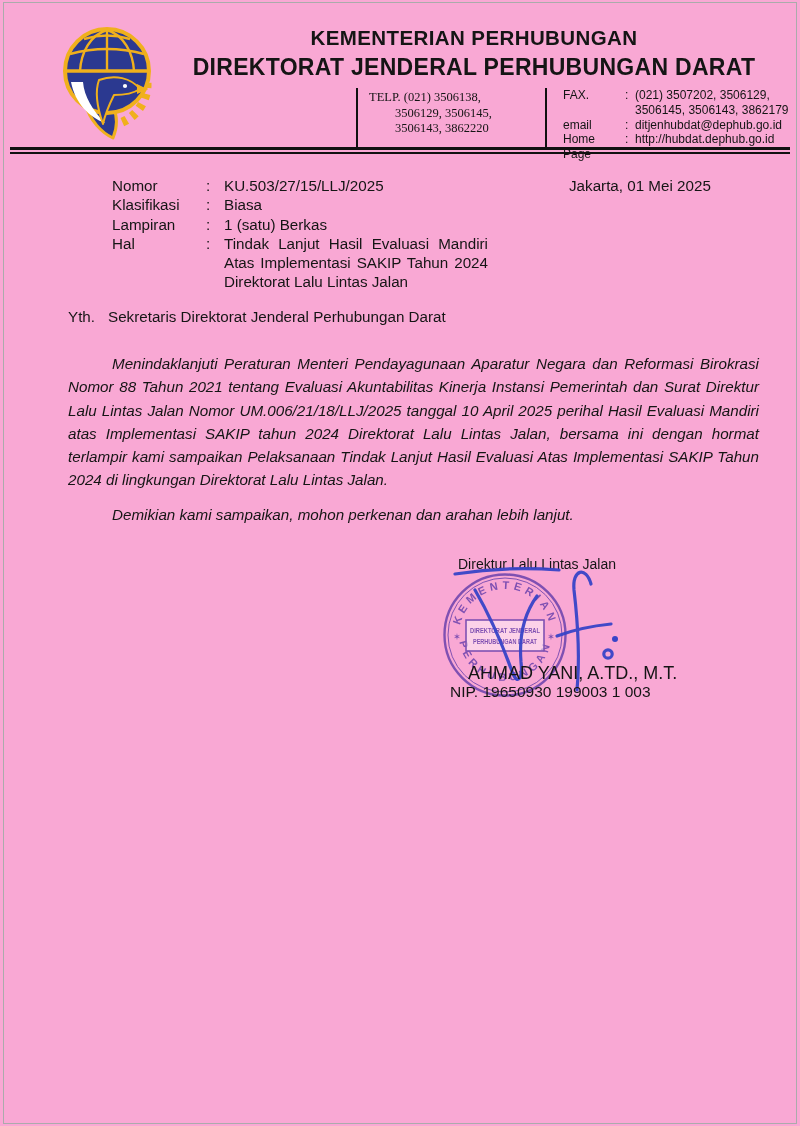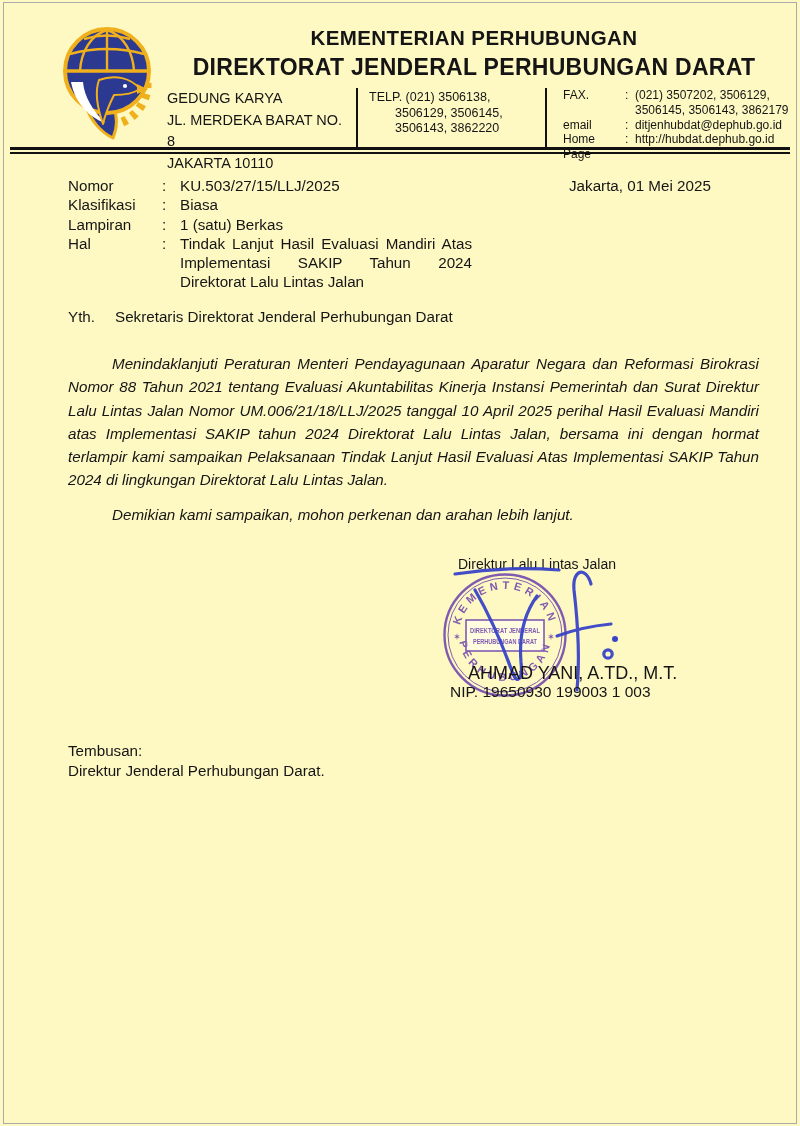--- a/index.html
+++ b/index.html
@@ -1,51 +1,51 @@
 <!DOCTYPE html>
 <html><head>
 <meta charset="utf-8">
 <style>
   html,body{margin:0;padding:0;background:#fff;}
   .page{
-    position:relative; width:800px; height:1126px; background:#fef9c3;
+    position:relative; width:800px; height:1126px; background:#f9a8d4;
     font-family:"Liberation Sans","DejaVu Sans",sans-serif; color:#151515;
     overflow:hidden;
   }
   .page-border{
     position:absolute; left:3px; top:2px; right:3px; bottom:2px;
     border:1px solid #ababab; pointer-events:none;
   }
   
   .logo{position:absolute; left:57px; top:25px; width:100px; height:116px;}
   .titles{position:absolute; left:160px; top:26px; width:628px; text-align:center;}
   .title-ministry{font-size:20.5px; font-weight:bold; letter-spacing:.4px; line-height:24px;}
   .title-directorate{font-size:23px; font-weight:bold; letter-spacing:.3px; line-height:27px; margin-top:4px;}
   .addr{position:absolute; left:167px; top:88px; width:185px; font-size:14.5px; line-height:21.5px;}
   .vdiv{position:absolute; width:2px; background:#111; top:88px; height:60px;}
   .vdiv.d1{left:356px;} .vdiv.d2{left:545px;}
-  .telp{position:absolute; left:369px; top:90px; width:168px; font-size:12.5px; line-height:15.5px;}
+  .telp{position:absolute; left:369px; top:90px; width:168px; font-size:12.5px; line-height:15.5px;font-family:Liberation Serif, serif;}
   .telp .cont{padding-left:26px;}
   .contacts{position:absolute; left:552px; top:88px; width:238px; font-size:12px; line-height:14.8px;margin-left:11px;}
   .contact-row{display:flex;}
   .contact-row .lbl{width:62px; flex:none;}
   .contact-row .col{width:10px; flex:none;}
   .contact-row .val{flex:1;}
   .rule-thick{position:absolute; left:10px; right:10px; top:147px; height:3px; background:#111;}
   .rule-thin{position:absolute; left:10px; right:10px; top:152px; height:1.5px; background:#111;}
   
   .meta{position:absolute; left:68px; top:176px; width:420px; font-size:15.2px; line-height:19.3px;}
   .meta-row{display:flex; align-items:flex-start;}
-  .meta-row .lbl{width:94px; flex:none;}
+  .meta-row .lbl{width:94px; flex:none;margin-left:44px;}
   .meta-row .col{width:18px; flex:none;}
   .meta-row .val{width:292px;}
   .meta-row .val.justify{text-align:justify;}
   .city-date{position:absolute; left:569px; top:177px; font-size:15.2px;}
   
-  .recipient{position:absolute; left:68px; top:308px; font-size:15.2px; display:flex; gap:20px;}
+  .recipient{position:absolute; left:68px; top:308px; font-size:15.2px; display:flex; gap:13px;}
   .body-text{position:absolute; left:68px; top:352px; width:691px; font-size:15.2px; line-height:23.3px;}
   .body-text p{margin:0; text-align:justify; text-indent:44px;font-style:italic;}
   .body-text p + p{margin-top:11px; text-align:left;}
   
   .sig-title{position:absolute; left:458px; top:556px; font-size:14px;}
   .stamp{position:absolute; left:440px; top:570px; width:130px; height:130px; opacity:.88;}
   .signature-svg{position:absolute; left:445px; top:562px; width:185px; height:150px;}
   .sig-name{position:absolute; left:468px; top:663px; font-size:18px;}
   .sig-nip{position:absolute; left:450px; top:683px; font-size:15.5px;}
   
@@ -84,25 +84,20 @@
     <path d="M 42,55 C 58,49 74,53 83,64 C 74,70 63,70 57,70 C 52,80 48,90 46,99 C 40,82 38,66 42,55 Z" fill="#2b3990" stroke="#f0b01c" stroke-width="2" stroke-linejoin="round"></path>
     <path d="M 80,59 L 91,64.5 L 80,69 Z" fill="#f0b01c"></path>
     <circle cx="68" cy="61" r="2.1" fill="#ffffff"></circle>
   </svg>
 
   <div class="titles">
     <div class="title-ministry">KEMENTERIAN PERHUBUNGAN</div>
     <div class="title-directorate">DIREKTORAT JENDERAL PERHUBUNGAN DARAT</div>
   </div>
 
-  <div class="addr">
-    <div>GEDUNG KARYA</div>
-    <div>JL. MERDEKA BARAT NO. 8</div>
-    <div>JAKARTA 10110</div>
-  </div>
 
   <div class="vdiv d1"></div>
 
   <div class="telp">
     <div>TELP. (021) 3506138,</div>
     <div class="cont">3506129, 3506145,</div>
     <div class="cont">3506143, 3862220</div>
   </div>
 
   <div class="vdiv d2"></div>
@@ -194,17 +189,13 @@
       <path d="M 146,22 C 141,4 127,7 129,28 C 133,62 135,96 132,128"></path>
       <path d="M 112,74 C 128,68 146,64 166,62"></path>
       <circle cx="163" cy="92" r="4.2"></circle>
     </g>
     <circle cx="170" cy="77" r="3" fill="#3844c8"></circle>
   </svg>
 
   <div class="sig-name">AHMAD YANI, A.TD., M.T.</div>
   <div class="sig-nip">NIP. 19650930 199003 1 003</div>
 
-  <div class="tembusan">
-    <div>Tembusan:</div>
-    <div>Direktur Jenderal Perhubungan Darat.</div>
-  </div>
 </div>
 
 </body></html>

